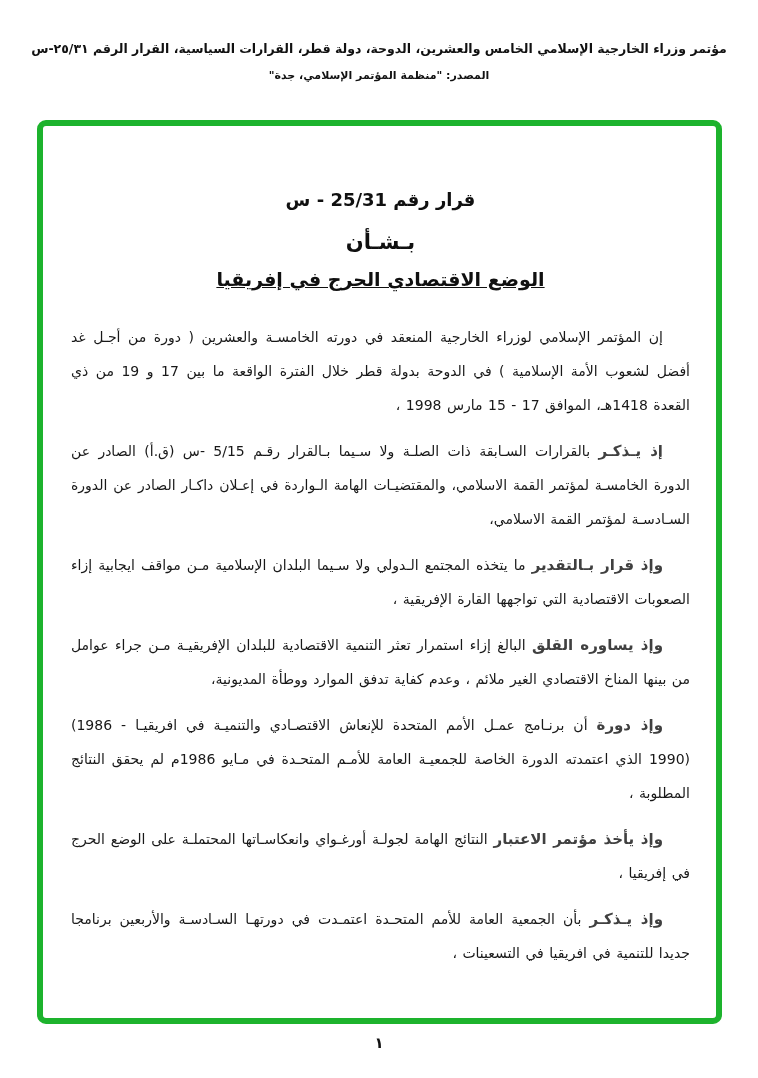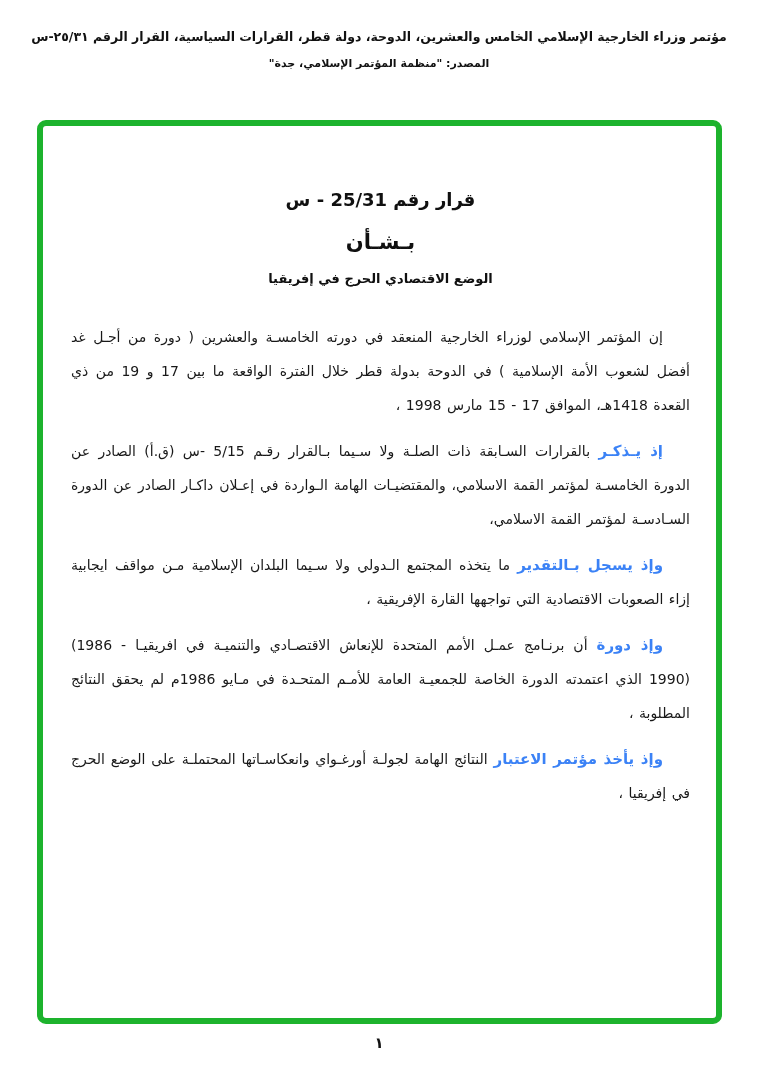--- a/index.html
+++ b/index.html
@@ -6,21 +6,21 @@
   body {
     width: 758px; height: 1078px;
     font-family: "DejaVu Sans", sans-serif;
     position: relative; overflow: hidden;
     color: #1a1a1a;
   }
   .page { position: absolute; inset: 0; background: #ffffff; }
 
   
   .page-header {
-    position: absolute; top: 28px; left: 30px; right: 30px;
+    position: absolute; top: 40px; left: 30px; right: 30px;
     direction: rtl; text-align: center; color: #111111;
   }
   .header-line1 { font-size: 12.5px; font-weight: bold; line-height: 18px; }
   .header-line2 { font-size: 11px;   font-weight: bold; line-height: 16px; margin-top: 10px; }
 
   
   .green-frame {
     position: absolute; left: 37px; top: 120px;
     width: 673px; height: 892px;
     border: 6px solid #1db32d; border-radius: 9px;
@@ -30,29 +30,29 @@
   
   .doc {
     position: absolute; inset: 0;
     padding: 62px 26px 0 28px;
     direction: rtl; overflow: hidden;
     color: #181818;
   }
   .doc-title { text-align: center; font-weight: bold; color: #101010; }
   .title-number  { font-size: 18px; line-height: 24px; margin: 0 0 20px 0; }
   .title-regard  { font-size: 21px; line-height: 20px; margin: 0 0 16px 0; }
-  .title-subject { font-size: 13px; line-height: 22px; margin: 0 0 30px 0; }
+  .title-subject { font-size: 19px; line-height: 22px; margin: 0 0 30px 0; text-decoration: underline; }
 
   .doc p {
     margin: 0 0 12px 0;
     font-size: 14px; line-height: 34px;
     text-align: justify; text-indent: 27px;
     word-spacing: 1px;
   }
-  .lead { font-weight: bold; font-size: 15px; color: #3b82f6; }
+  .lead { font-weight: bold; font-size: 15px; color: #404040; }
 
   
   .page-number {
     position: absolute; top: 1034px; left: 0; right: 0;
     text-align: center; font-size: 15px; font-weight: bold; color: #111111;
   }
 </style>
 </head>
 <body>
 
@@ -75,34 +75,42 @@
         <span>إن المؤتمر الإسلامي لوزراء الخارجية المنعقد في دورته الخامسـة والعشرين ( دورة من أجـل غد أفضل لشعوب الأمة الإسلامية ) في  الدوحة بدولة قطر خلال الفترة الواقعة ما بين  17 و  19 من ذي القعدة 1418هـ، الموافق ⁦15 - 17⁩ مارس 1998 ،</span>
       </p>
 
       <p>
         <b class="lead">إذ يـذكـر</b>
         <span>بالقرارات السـابقة ذات الصلـة ولا سـيما بـالقرار رقـم 5/15 -س (ق.أ) الصادر عن الدورة الخامسـة لمؤتمر القمة الاسلامي، والمقتضيـات الهامة الـواردة في إعـلان داكـار الصادر عن الدورة السـادسـة لمؤتمر القمة الاسلامي،</span>
       </p>
 
 
       <p>
-        <b class="lead">وإذ يسجل بـالتقدير</b>
+        <b class="lead">وإذ قرار بـالتقدير</b>
         <span>ما يتخذه المجتمع الـدولي ولا سـيما البلدان الإسلامية مـن مواقف ايجابية إزاء الصعوبات الاقتصادية  التي تواجهها القارة الإفريقية ،</span>
       </p>
 
+      <p>
+        <b class="lead">وإذ يساوره القلق</b>
+        <span>البالغ إزاء استمرار تعثر التنمية الاقتصادية للبلدان الإفريقيـة مـن جراء عوامل من بينها المناخ الاقتصادي الغير ملائم ، وعدم كفاية تدفق الموارد ووطأة المديونية،</span>
+      </p>
 
       <p>
         <b class="lead">وإذ دورة</b>
         <span>أن برنـامج عمـل الأمم المتحدة للإنعاش الاقتصـادي والتنميـة في افريقيـا ⁦(1986 - 1990)⁩ الذي اعتمدته الدورة الخاصة للجمعيـة العامة للأمـم المتحـدة في مـايو 1986م لم يحقق النتائج المطلوبة ،</span>
       </p>
 
       <p>
         <b class="lead">وإذ يأخذ مؤتمر الاعتبار</b>
         <span>النتائج الهامة لجولـة أورغـواي وانعكاسـاتها المحتملـة على الوضع الحرج في إفريقيا ،</span>
       </p>
 
+      <p>
+        <b class="lead">وإذ يـذكـر</b>
+        <span>بأن الجمعية العامة للأمم المتحـدة اعتمـدت في دورتهـا السـادسـة والأربعين برنامجا جديدا للتنمية في افريقيا في التسعينات ،</span>
+      </p>
 
     </div>
   </div>
 
   <div class="page-number">١</div>
 
 </div>
 
 </body></html>

